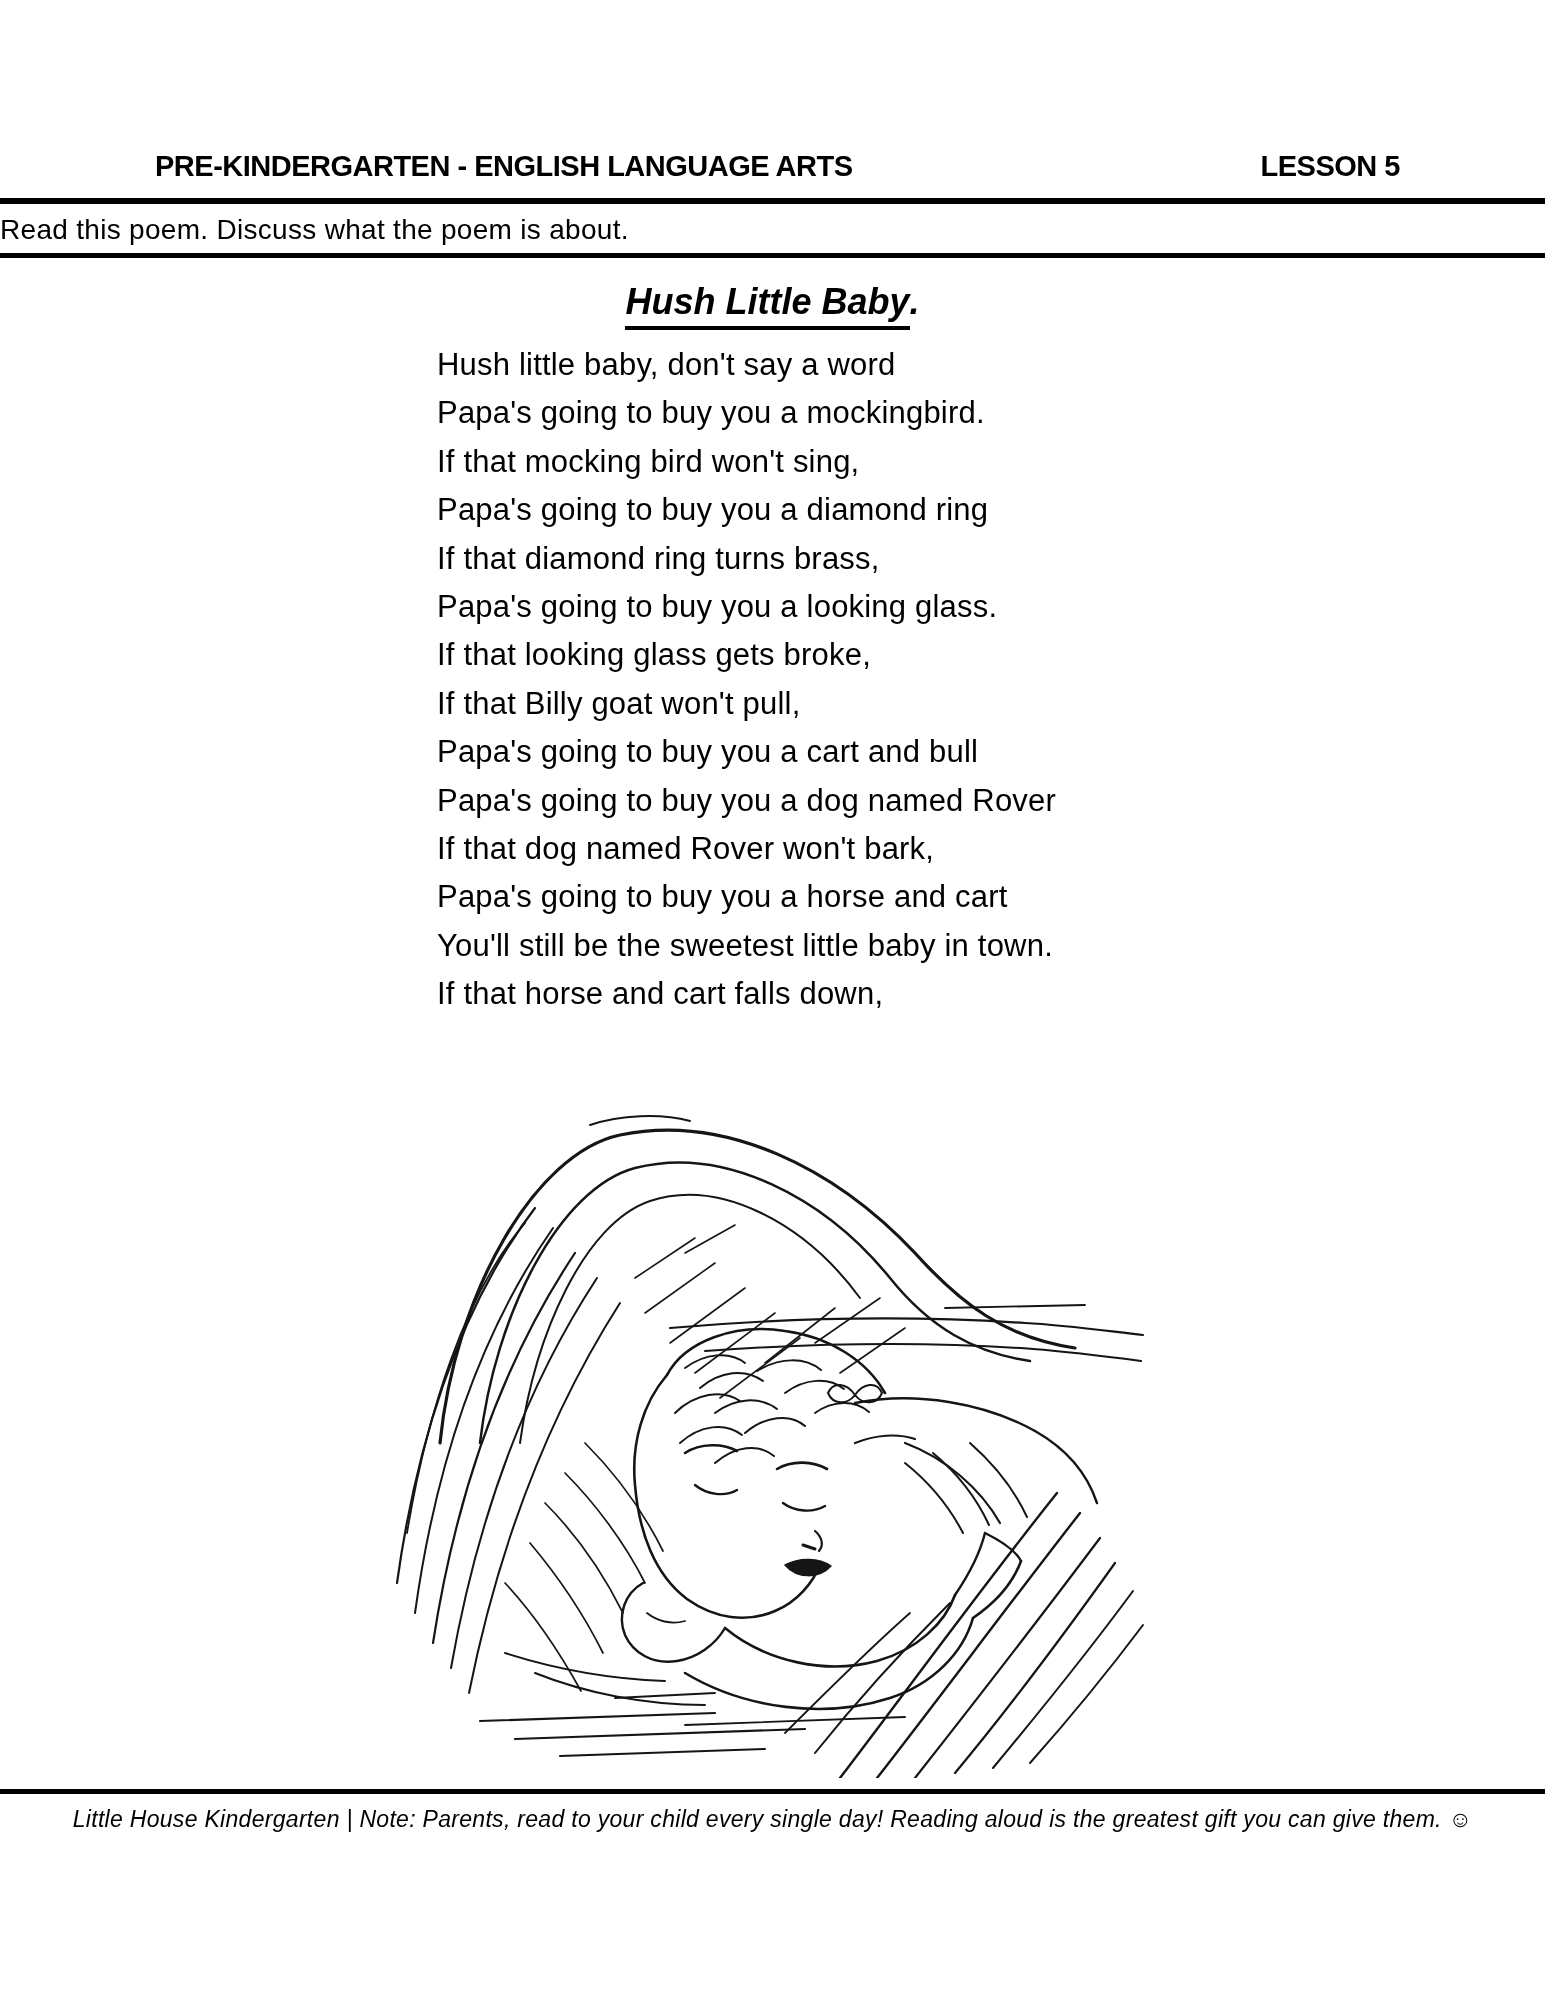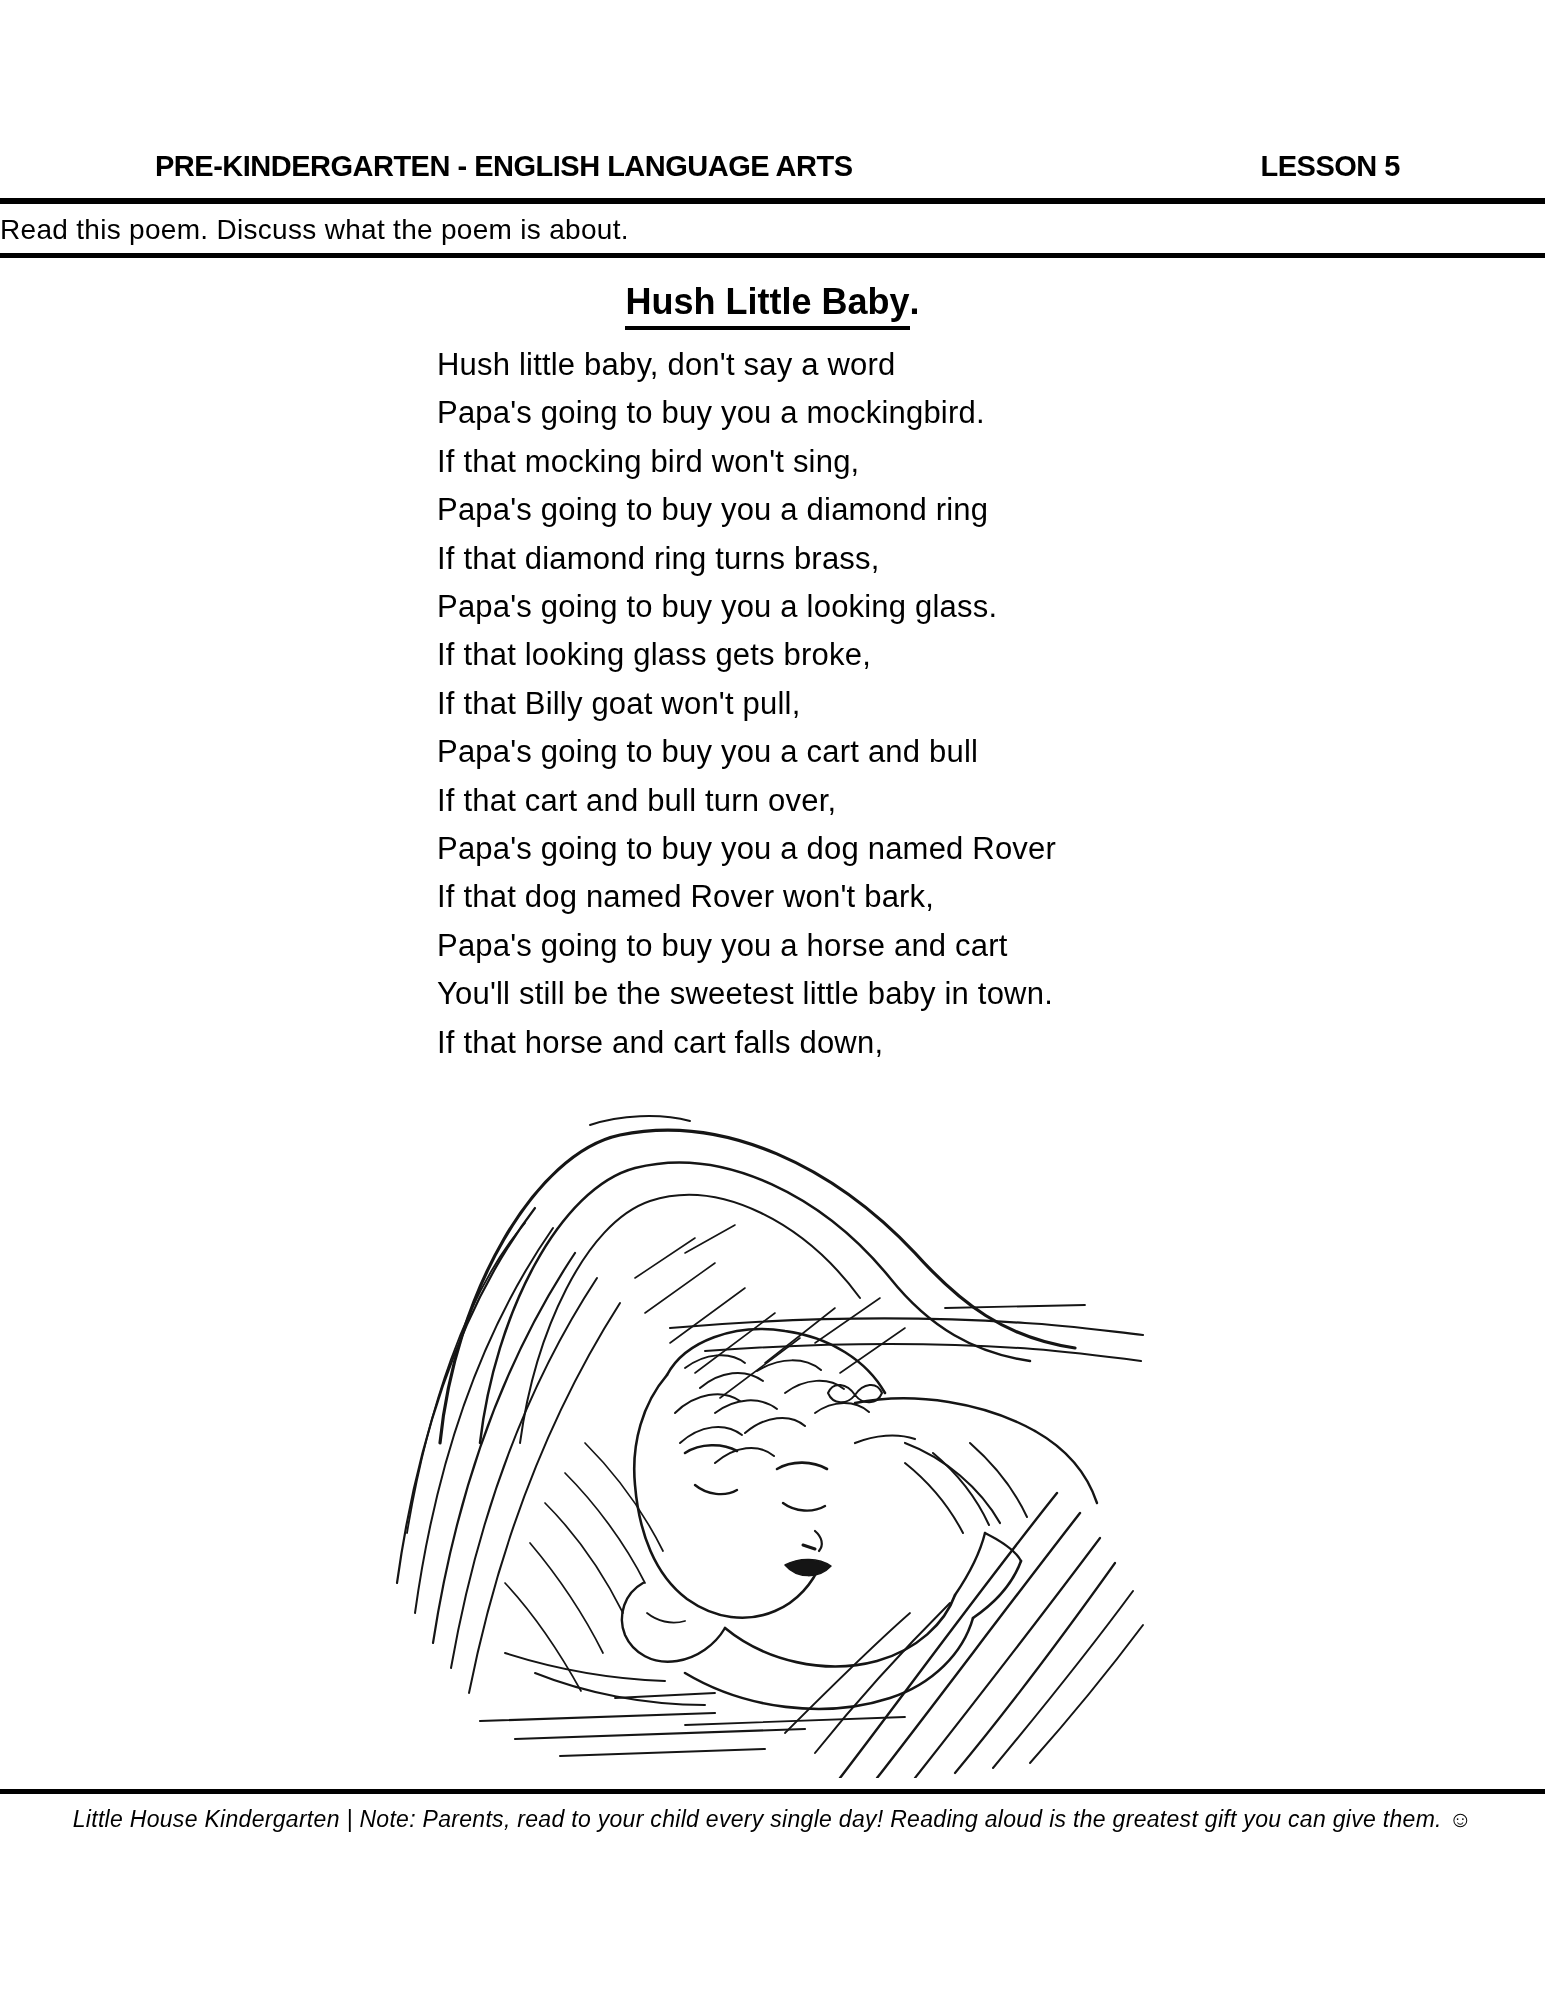--- a/index.html
+++ b/index.html
@@ -29,21 +29,21 @@
   .rule-top{top:198px;height:6px;}
   .rule-mid{top:253px;height:5px;}
   .rule-footer{top:1789px;height:5px;}
   .instruction{
     position:absolute;left:0;top:214px;width:1545px;
     font-size:28px;letter-spacing:0.3px;
     white-space:nowrap;
   }
   .poem-title-wrap{
     position:absolute;left:0;top:281px;width:1545px;
-    text-align:center;white-space:nowrap;
+    text-align:center;white-space:nowrap;font-style:italic;
   }
   .poem-title{
     display:inline-block;
     font-size:36px;font-weight:bold;
     border-bottom:4px solid #000;
     padding-bottom:3px;
   }
   .poem-title-period{font-size:36px;font-weight:bold;}
   .poem{
     position:absolute;left:437px;top:341px;
@@ -80,21 +80,20 @@
   <div class="poem">
     <div>Hush little baby, don't say a word</div>
     <div>Papa's going to buy you a mockingbird.</div>
     <div>If that mocking bird won't sing,</div>
     <div>Papa's going to buy you a diamond ring</div>
     <div>If that diamond ring turns brass,</div>
     <div>Papa's going to buy you a looking glass.</div>
     <div>If that looking glass gets broke,</div>
     <div>If that Billy goat won't pull,</div>
     <div>Papa's going to buy you a cart and bull</div>
-    <div>If that cart and bull turn over,</div>
     <div>Papa's going to buy you a dog named Rover</div>
     <div>If that dog named Rover won't bark,</div>
     <div>Papa's going to buy you a horse and cart</div>
     <div>You'll still be the sweetest little baby in town.</div>
     <div>If that horse and cart falls down,</div>
   </div>
 
   <svg class="illustration" viewBox="0 0 760 665" xmlns="http://www.w3.org/2000/svg" aria-hidden="true">
     <g fill="none" stroke="#151515" stroke-linecap="round" stroke-linejoin="round">
 

